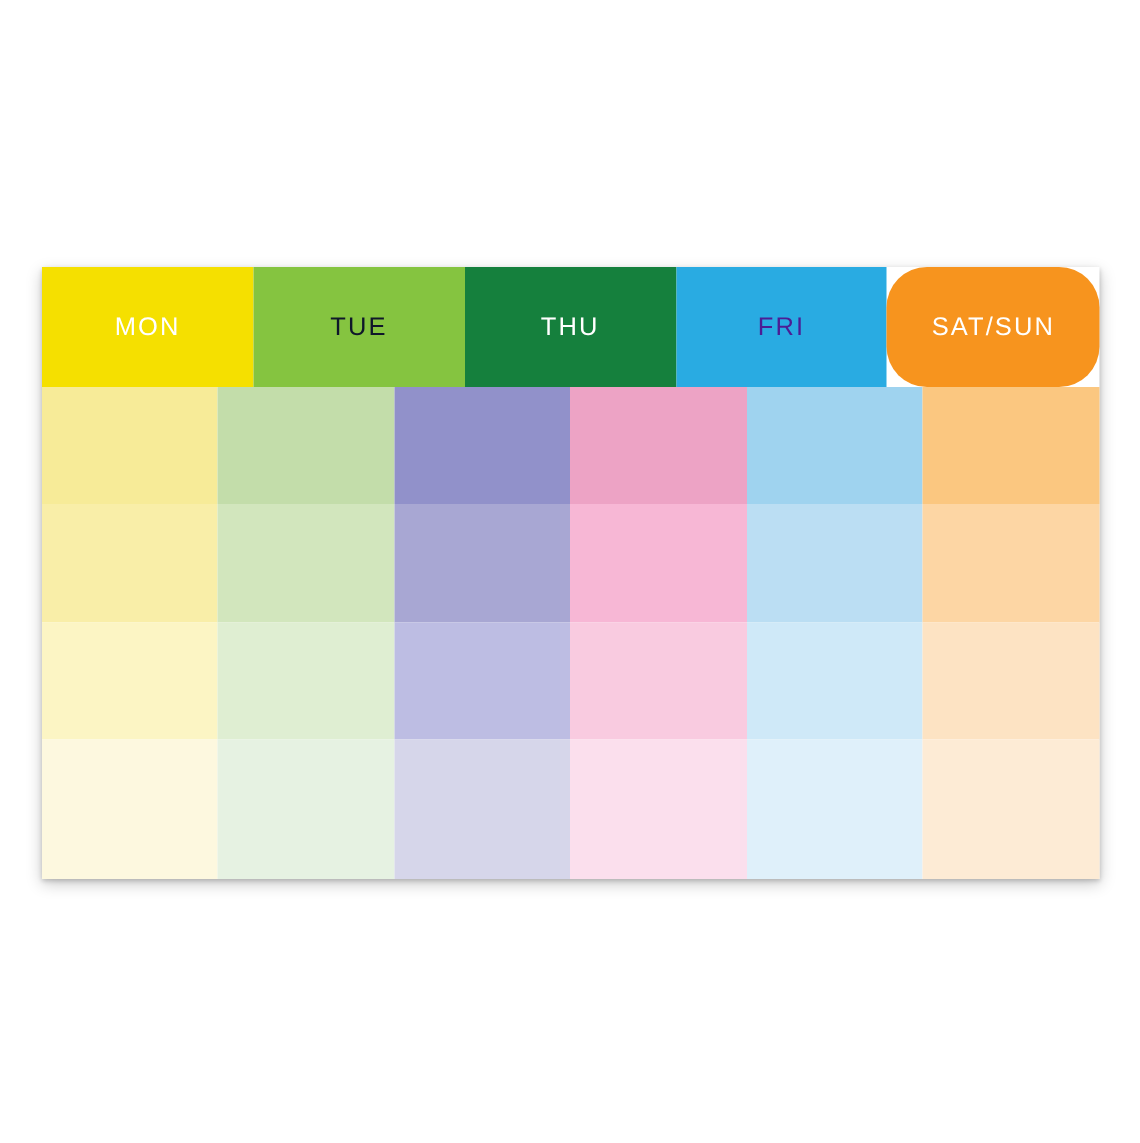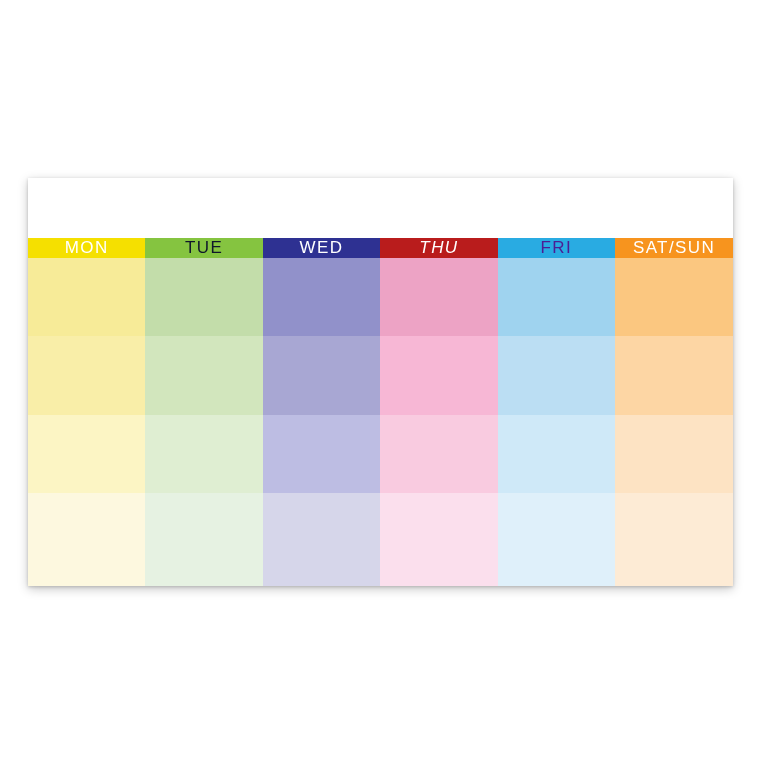--- a/index.html
+++ b/index.html
@@ -26,21 +26,20 @@
     flex-direction: column;
     background: #ffffff;
     box-shadow: 0 3px 10px rgba(0,0,0,0.22), 0 1px 3px rgba(0,0,0,0.18);
   }
 
   
   #header-row {
     display: flex;
     height: 80px;
     flex: 0 0 80px;
-    align-items: flex-end;
   }
   .day-header {
     flex: 1 1 0;
     display: flex;
     align-items: center;
     justify-content: center;
     color: #ffffff;
     font-size: 17px;
     font-weight: 400;
     letter-spacing: 1.4px;
@@ -75,30 +74,27 @@
 
 <div id="planner-card">
 
   <div id="header-row">
     <div class="day-header" style="background: rgb(245, 224, 0); color: rgb(255, 255, 255);">
       <span>MON</span>
     </div>
     <div class="day-header" style="background: rgb(133, 196, 64); color: #0f172a;">
       <span>TUE</span>
     </div>
-    <div class="day-header" style="background: rgb(46, 49, 146); color: rgb(255, 255, 255);">
-      <span>WED</span>
-    </div>
-    <div class="day-header" style="background: #b91c1c; color: rgb(255, 255, 255); font-style: italic;">
+    <div class="day-header" style="background: #15803d; color: rgb(255, 255, 255);">
       <span>THU</span>
     </div>
     <div class="day-header" style="background: rgb(41, 171, 226); color: #4c1d95;">
       <span>FRI</span>
     </div>
-    <div class="day-header wide" style="background: rgb(247, 148, 30); color: rgb(255, 255, 255);">
+    <div class="day-header wide" style="background: rgb(247, 148, 30); color: rgb(255, 255, 255); border-radius: 27px;">
       <span>SAT/SUN</span>
     </div>
   </div>
 
   <div id="grid-body">
 
     <div class="grid-row">
       <div class="grid-cell" style="background: rgb(247, 235, 152);"></div>
       <div class="grid-cell" style="background: rgb(195, 221, 170);"></div>
       <div class="grid-cell" style="background: rgb(145, 145, 202);"></div>

